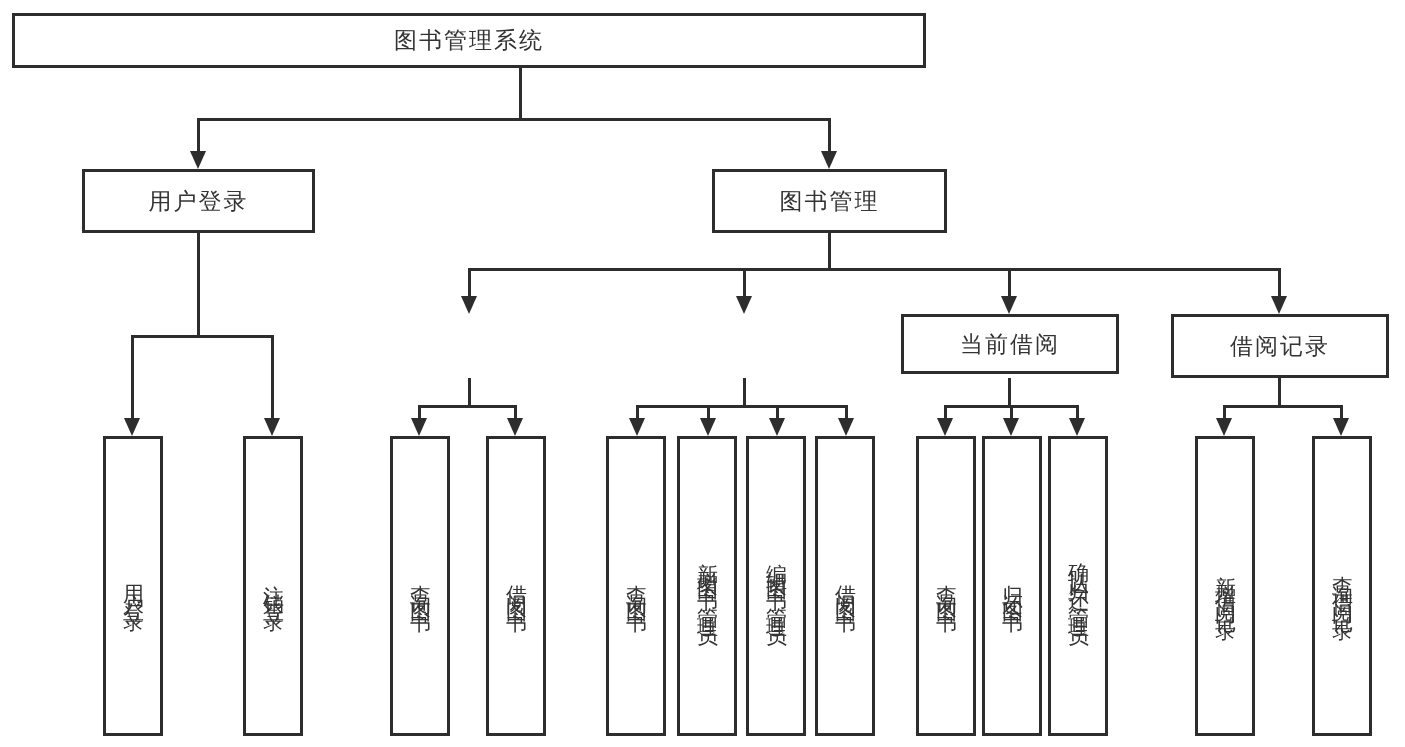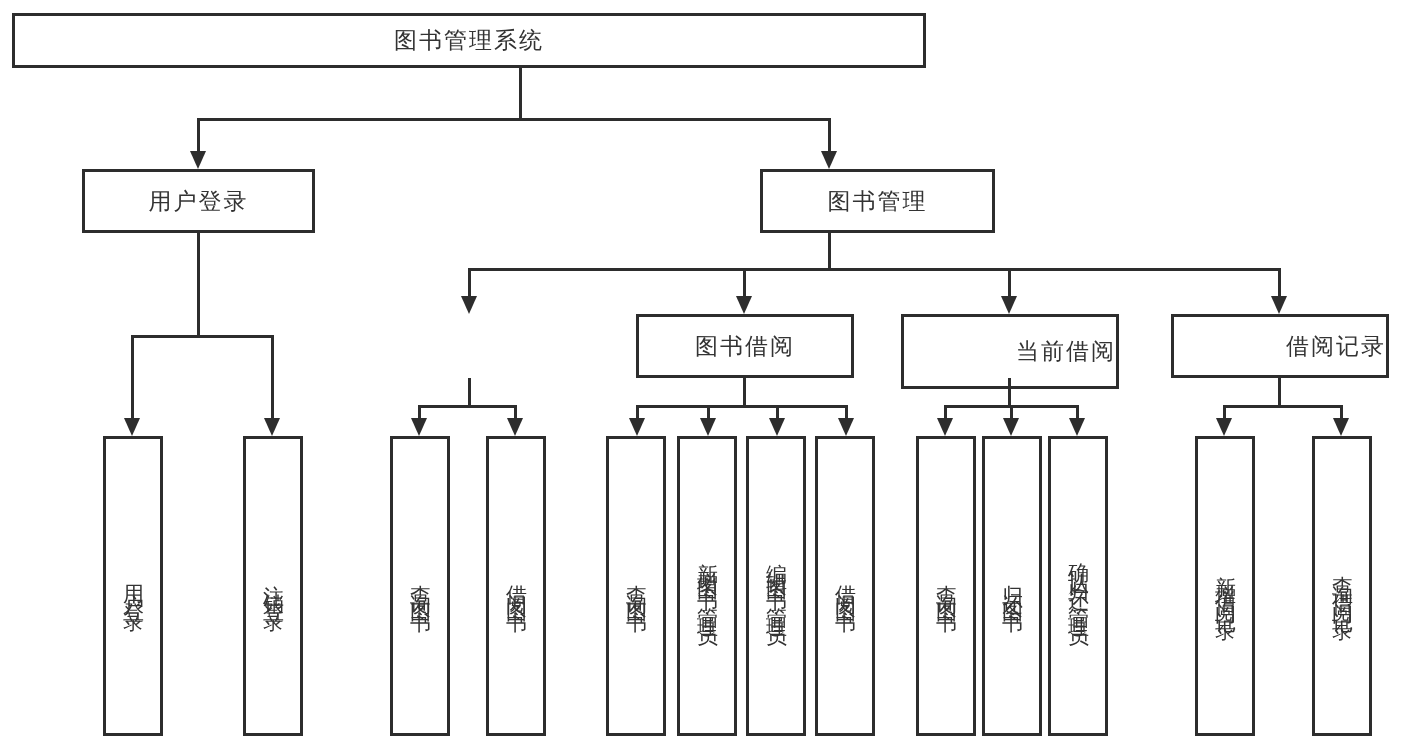--- a/index.html
+++ b/index.html
@@ -45,21 +45,21 @@
     <div class="hline" style="left:197px;top:118px;width:634px;"></div>
     <div class="vline" style="left:197px;top:118px;height:35px;"></div>
     <div class="arrow" style="left:190px;top:151px;"></div>
     <div class="vline" style="left:828px;top:118px;height:35px;"></div>
     <div class="arrow" style="left:821px;top:151px;"></div>
   </div>
 
   <div class="box" style="left:82px;top:169px;width:233px;height:64px;">
     <span class="h-label">用户登录</span>
   </div>
-  <div class="box" style="left:712px;top:169px;width:235px;height:64px;margin-left:48px;">
+  <div class="box" style="left:712px;top:169px;width:235px;height:64px;">
     <span class="h-label">图书管理</span>
   </div>
 
   <div>
     <div class="vline" style="left:197px;top:233px;height:105px;"></div>
     <div class="hline" style="left:131px;top:335px;width:143px;"></div>
     <div class="vline" style="left:131px;top:335px;height:85px;"></div>
     <div class="arrow" style="left:124px;top:418px;"></div>
     <div class="vline" style="left:271px;top:335px;height:85px;"></div>
     <div class="arrow" style="left:264px;top:418px;"></div>
@@ -71,27 +71,24 @@
     <div class="vline" style="left:468px;top:268px;height:31px;"></div>
     <div class="arrow" style="left:461px;top:296px;"></div>
     <div class="vline" style="left:743px;top:268px;height:31px;"></div>
     <div class="arrow" style="left:736px;top:296px;"></div>
     <div class="vline" style="left:1008px;top:268px;height:31px;"></div>
     <div class="arrow" style="left:1001px;top:296px;"></div>
     <div class="vline" style="left:1278px;top:268px;height:31px;"></div>
     <div class="arrow" style="left:1271px;top:296px;"></div>
   </div>
 
-  <div class="box" style="left:636px;top:314px;width:218px;height:64px;">
-    <span class="h-label">图书借阅</span>
-  </div>
-  <div class="box" style="left:901px;top:314px;width:218px;height:75px;justify-content:flex-end;">
+  <div class="box" style="left:901px;top:314px;width:218px;height:60px;">
     <span class="h-label">当前借阅</span>
   </div>
-  <div class="box" style="left:1171px;top:314px;width:218px;height:64px;justify-content:flex-end;">
+  <div class="box" style="left:1171px;top:314px;width:218px;height:64px;">
     <span class="h-label">借阅记录</span>
   </div>
 
   <div>
     <div class="vline" style="left:468px;top:378px;height:30px;"></div>
     <div class="hline" style="left:418px;top:405px;width:99px;"></div>
     <div class="vline" style="left:418px;top:405px;height:16px;"></div>
     <div class="arrow" style="left:411px;top:418px;"></div>
     <div class="vline" style="left:514px;top:405px;height:16px;"></div>
     <div class="arrow" style="left:507px;top:418px;"></div>

